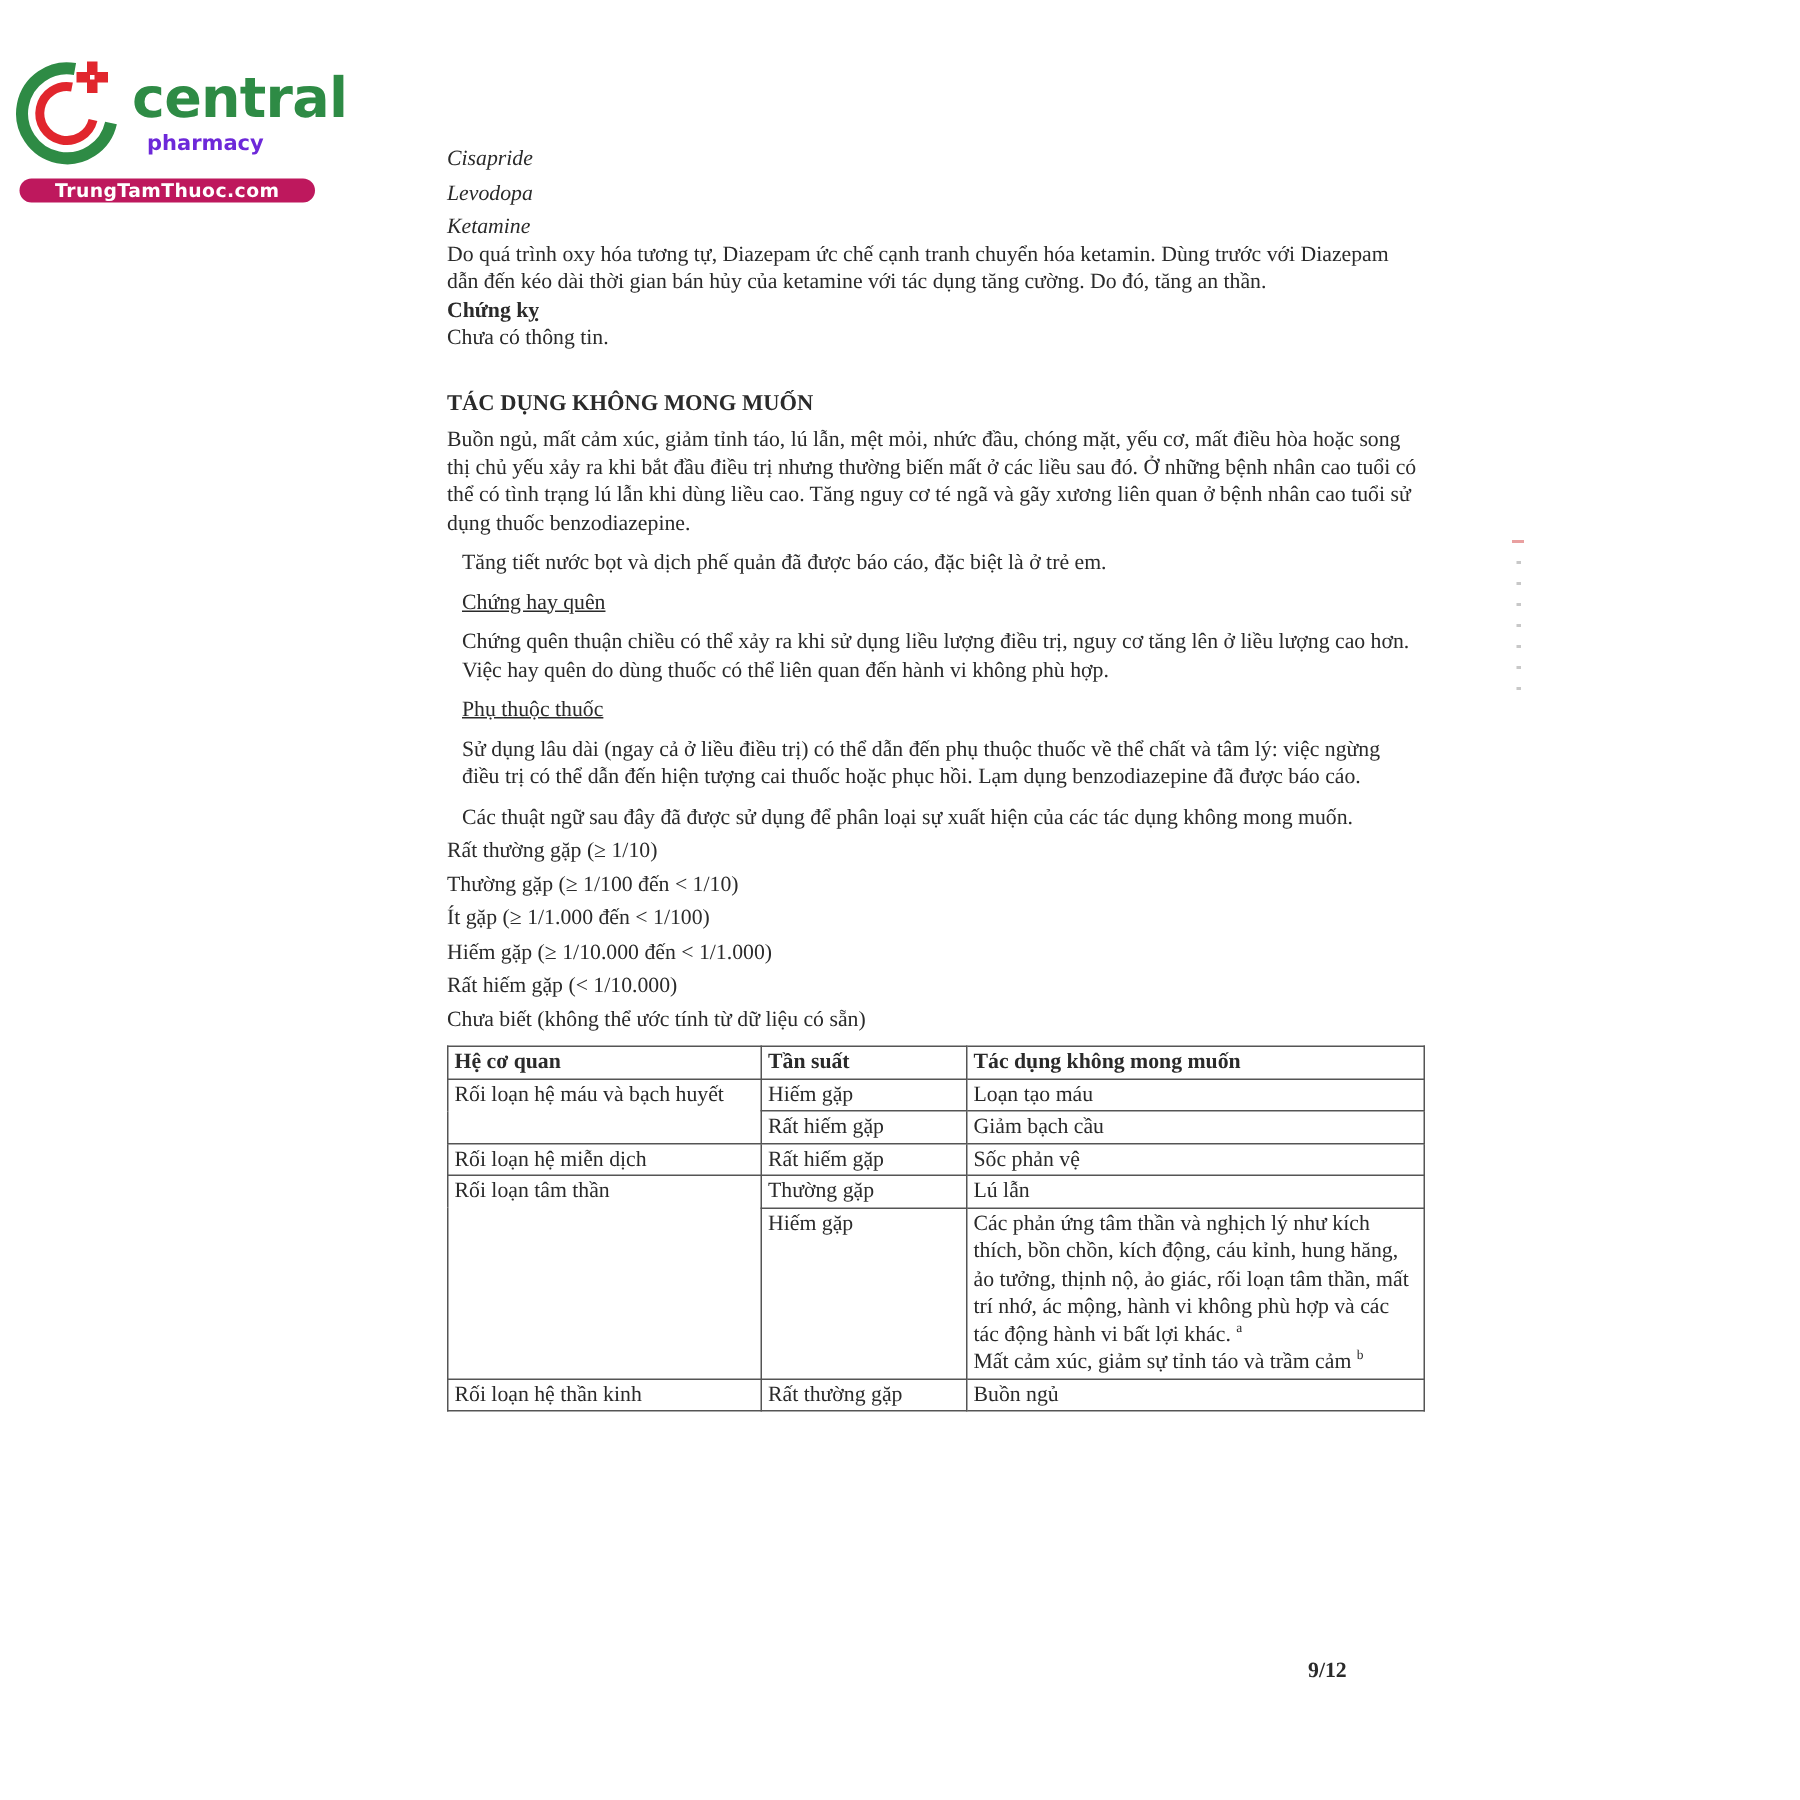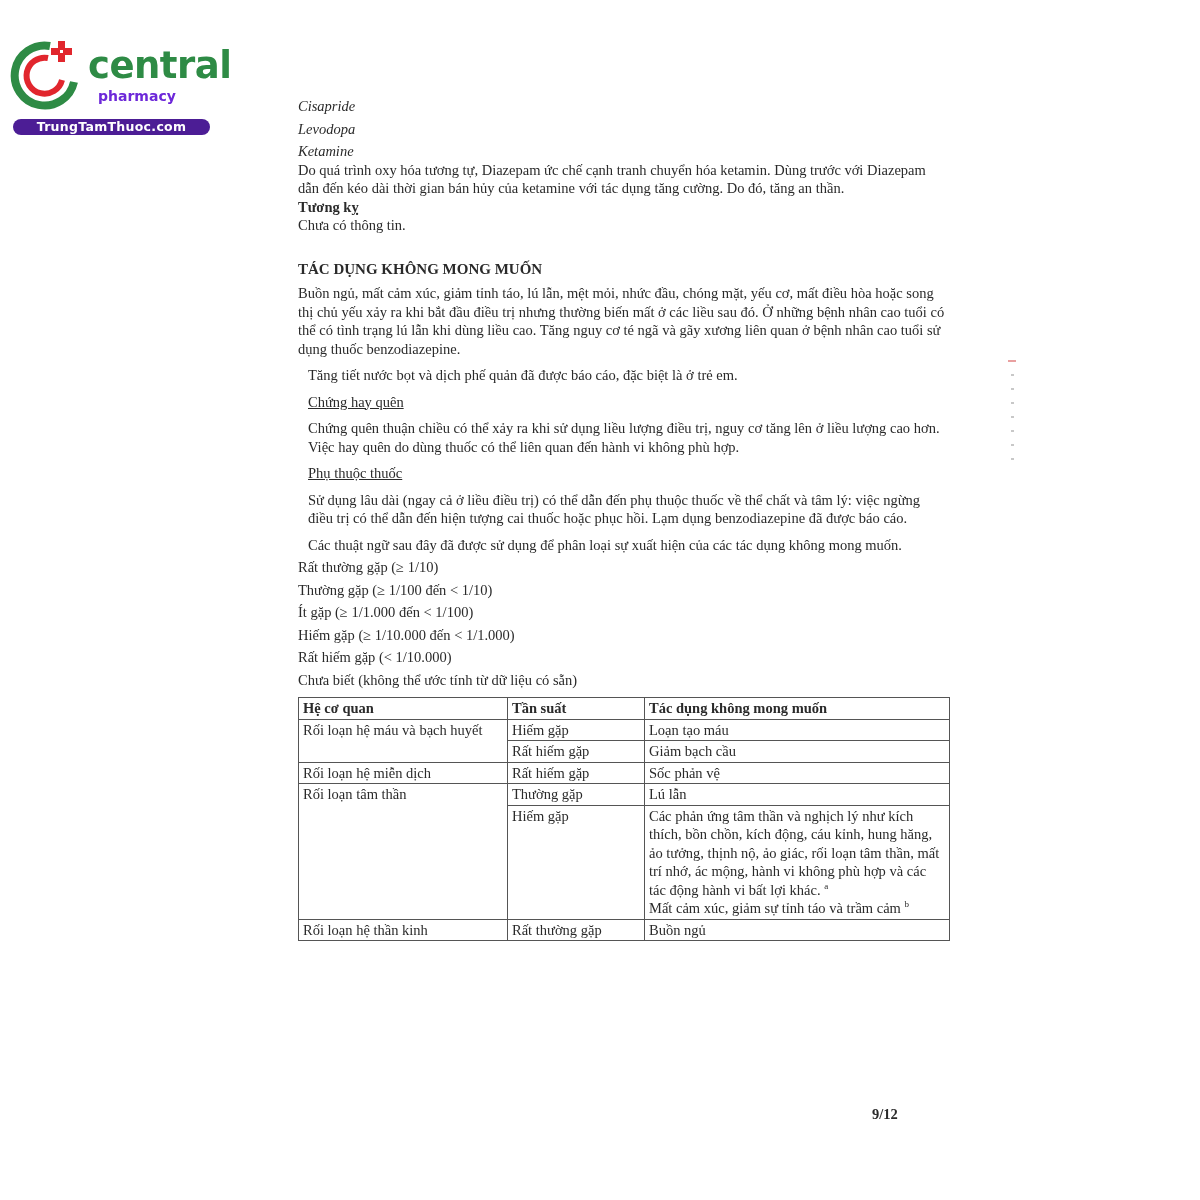--- a/index.html
+++ b/index.html
@@ -5,21 +5,21 @@
   html, body { margin: 0; padding: 0; }
   body {
     width: 1200px; height: 1200px; background: #ffffff; position: relative; overflow: hidden;
     font-family: "Liberation Serif", "DejaVu Serif", serif; color: #2a2a2a;
   }
   
   .logo { position: absolute; left: 10px; top: 38px; width: 205px; height: 100px; }
   .logo-mark { position: absolute; left: 0; top: 0; width: 72px; height: 72px; }
   .logo-word { position: absolute; left: 78px; top: 8px; font-family: "DejaVu Sans", sans-serif; font-weight: bold; color: #2e8b45; font-size: 37px; letter-spacing: -0.5px; line-height: 40px; }
   .logo-sub { position: absolute; left: 88px; top: 50px; font-family: "DejaVu Sans", sans-serif; font-weight: bold; color: #6d28d9; font-size: 14px; line-height: 16px; }
-  .logo-url { position: absolute; left: 3px; top: 81px; width: 197px; height: 16px; background: #4c1d95; border-radius: 9px; color: #fff; font-family: "DejaVu Sans", sans-serif; font-weight: bold; font-size: 12.5px; line-height: 16px; text-align: center; letter-spacing: 0.3px; }
+  .logo-url { position: absolute; left: 3px; top: 81px; width: 197px; height: 16px; background: #be185d; border-radius: 9px; color: #fff; font-family: "DejaVu Sans", sans-serif; font-weight: bold; font-size: 12.5px; line-height: 16px; text-align: center; letter-spacing: 0.3px; }
 
   .doc { position: absolute; left: 298px; top: 97px; width: 650px; font-size: 14.5px; line-height: 18.5px; }
   .drug-name { font-style: italic; margin: 0; }
   .para { margin: 0; }
   .gap4 { margin-top: 4px; }
   .bold { font-weight: bold; }
   .section-title { font-weight: bold; font-size: 15px; margin: 25px 0 6px 0; }
   .sub-title { text-decoration: underline; margin: 0; }
   .mt8 { margin-top: 8px; margin-left: 10px; }
   .freq-line { margin: 4px 0 0 0; }
@@ -48,21 +48,21 @@
   <div class="logo-word">central</div>
   <div class="logo-sub">pharmacy</div>
   <div class="logo-url">TrungTamThuoc.com</div>
 </div>
 
 <div class="doc">
   <p class="drug-name">Cisapride</p>
   <p class="drug-name gap4">Levodopa</p>
   <p class="drug-name gap4">Ketamine</p>
   <p class="para">Do quá trình oxy hóa tương tự, Diazepam ức chế cạnh tranh chuyển hóa ketamin. Dùng trước với Diazepam dẫn đến kéo dài thời gian bán hủy của ketamine với tác dụng tăng cường. Do đó, tăng an thần.</p>
-  <p class="para bold">Tương kỵ</p>
+  <p class="para bold">Chứng kỵ</p>
   <p class="para">Chưa có thông tin.</p>
 
   <p class="section-title">TÁC DỤNG KHÔNG MONG MUỐN</p>
   <p class="para">Buồn ngủ, mất cảm xúc, giảm tỉnh táo, lú lẫn, mệt mỏi, nhức đầu, chóng mặt, yếu cơ, mất điều hòa hoặc song thị chủ yếu xảy ra khi bắt đầu điều trị nhưng thường biến mất ở các liều sau đó. Ở những bệnh nhân cao tuổi có thể có tình trạng lú lẫn khi dùng liều cao. Tăng nguy cơ té ngã và gãy xương liên quan ở bệnh nhân cao tuổi sử dụng thuốc benzodiazepine.</p>
   <p class="para mt8">Tăng tiết nước bọt và dịch phế quản đã được báo cáo, đặc biệt là ở trẻ em.</p>
   <p class="sub-title mt8">Chứng hay quên</p>
   <p class="para mt8">Chứng quên thuận chiều có thể xảy ra khi sử dụng liều lượng điều trị, nguy cơ tăng lên ở liều lượng cao hơn. Việc hay quên do dùng thuốc có thể liên quan đến hành vi không phù hợp.</p>
   <p class="sub-title mt8">Phụ thuộc thuốc</p>
   <p class="para mt8">Sử dụng lâu dài (ngay cả ở liều điều trị) có thể dẫn đến phụ thuộc thuốc về thể chất và tâm lý: việc ngừng điều trị có thể dẫn đến hiện tượng cai thuốc hoặc phục hồi. Lạm dụng benzodiazepine đã được báo cáo.</p>
   <p class="para mt8">Các thuật ngữ sau đây đã được sử dụng để phân loại sự xuất hiện của các tác dụng không mong muốn.</p>

